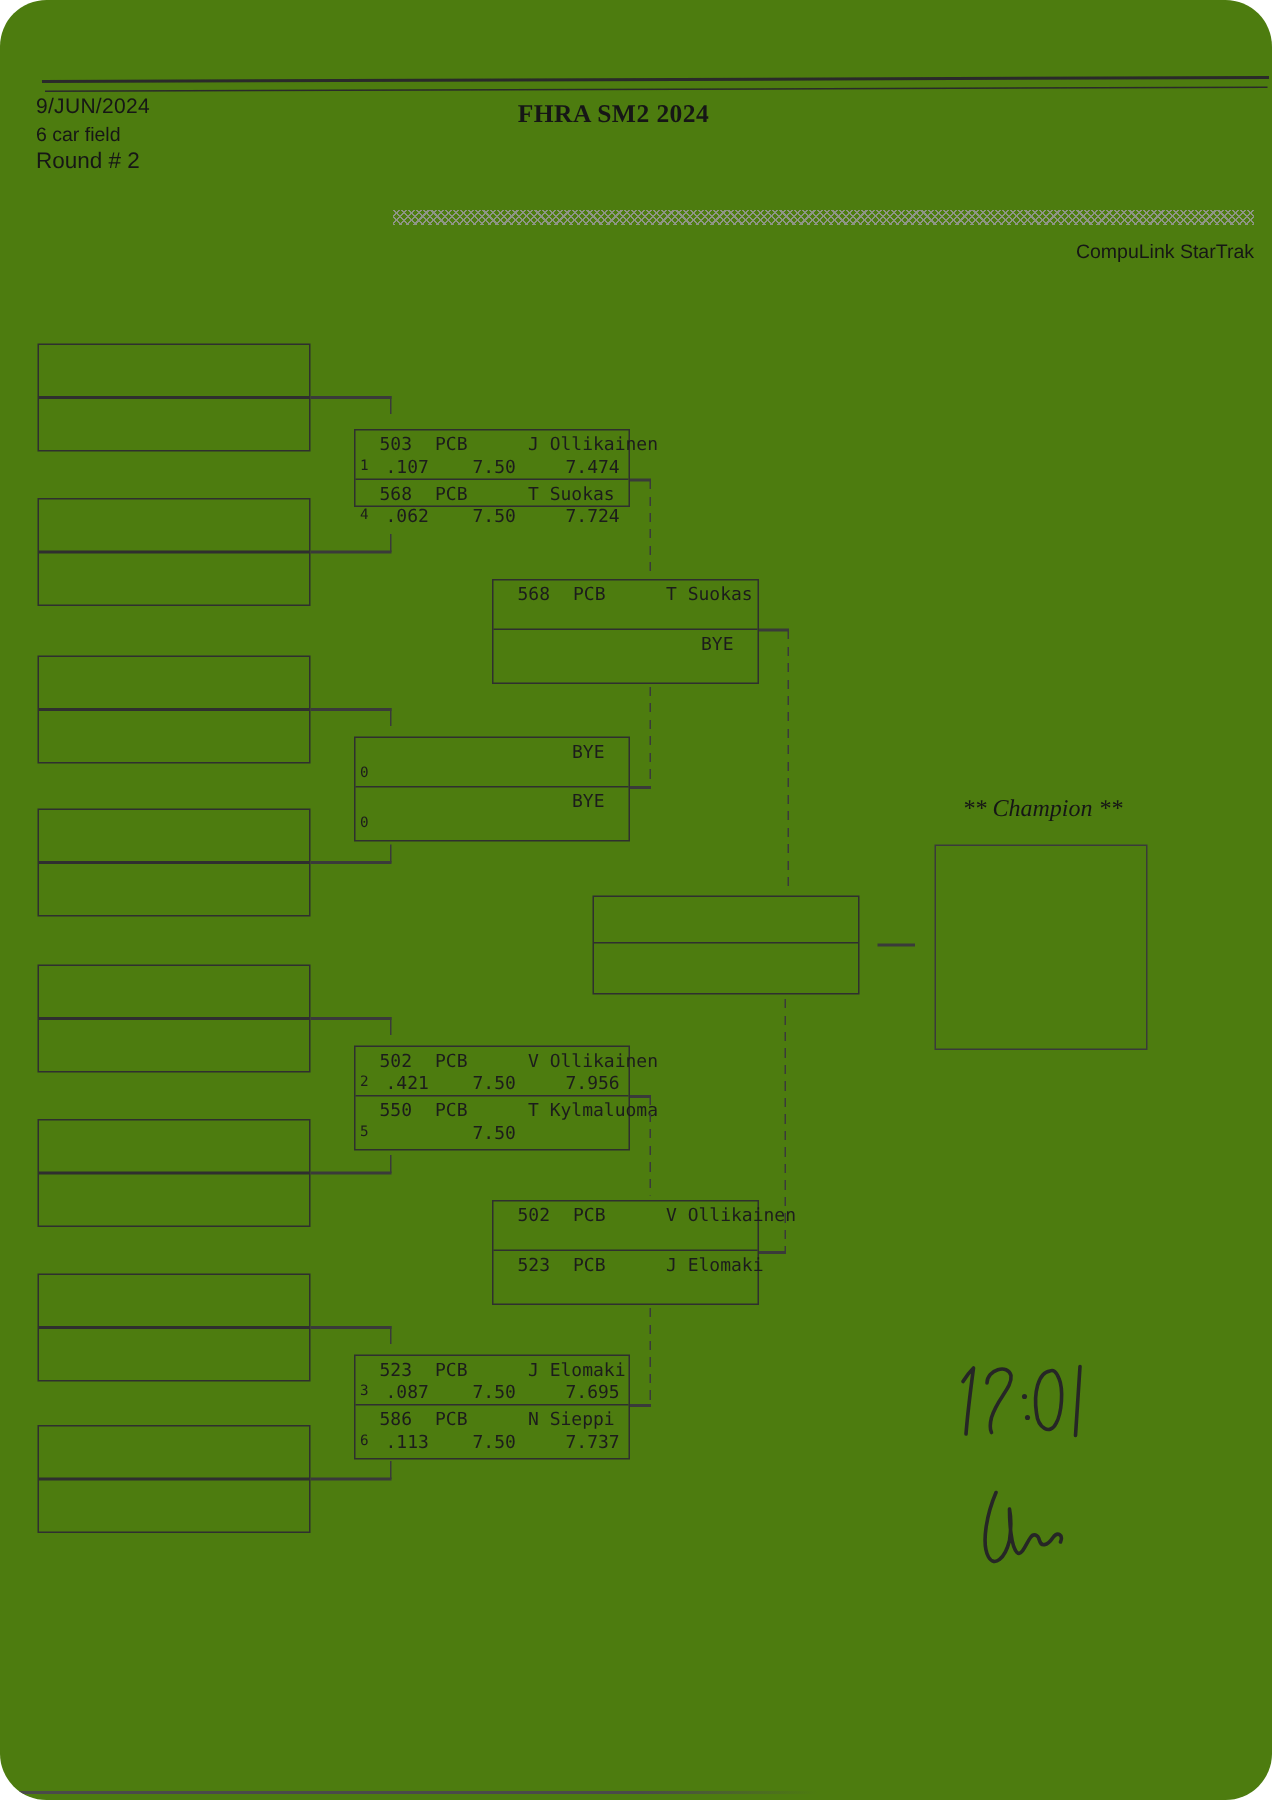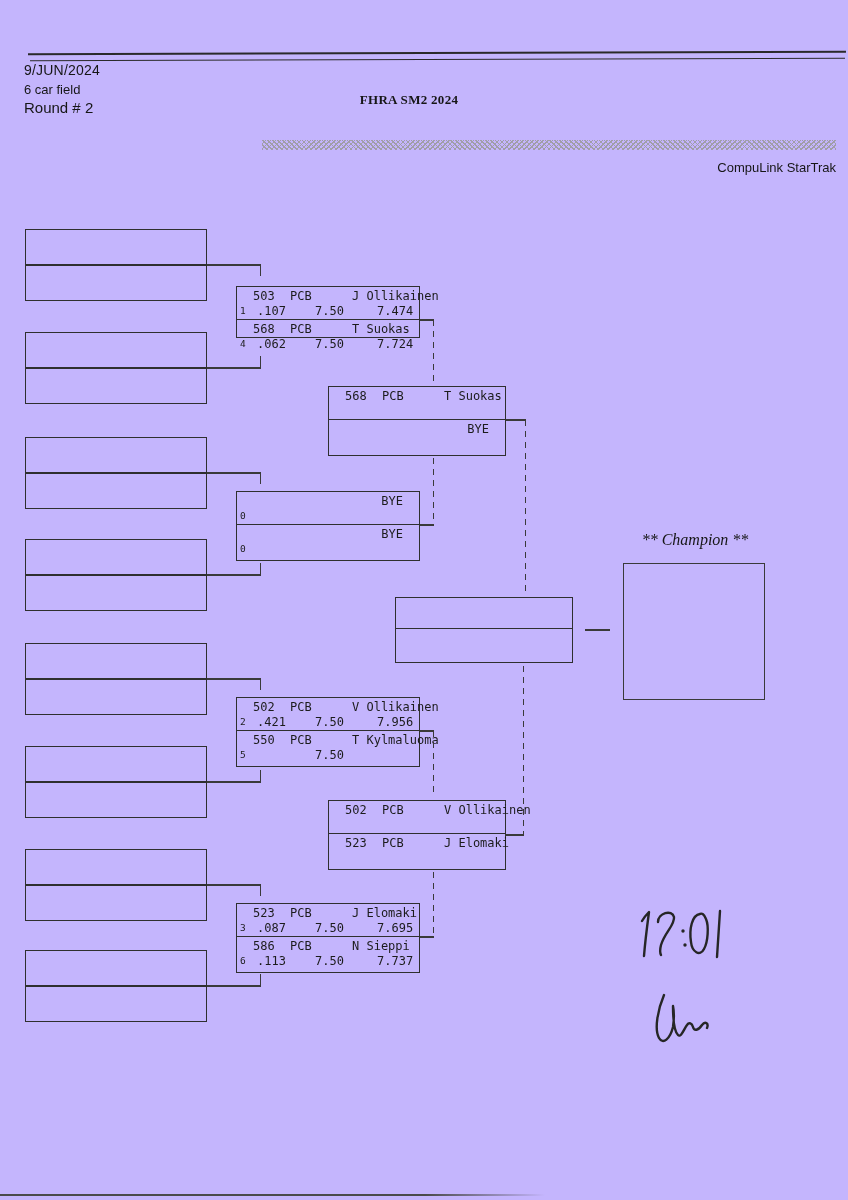--- a/index.html
+++ b/index.html
@@ -1,31 +1,31 @@
 <!DOCTYPE html>
 <html><head>
 <meta charset="utf-8">
 <style>
   html,body { margin:0; padding:0; }
   .page {
     position:relative; width:848px; height:1200px;
-    background:#c4b5fd; overflow:hidden;
-    font-family:"Liberation Sans", sans-serif; color:#161616;
+    background:#4d7c0f; overflow:hidden;
+    font-family:"Liberation Sans", sans-serif; color:#161616;border-radius:31px;
   }
   .abs { position:absolute; }
 
   
   .toprule { position:absolute; left:28px; top:50px; width:818px; height:12px; transform:rotate(-0.18deg); }
   .toprule .r1 { position:absolute; left:0; top:2px; width:818px; height:2.2px; background:#2a2a2a; }
   .toprule .r2 { position:absolute; left:2px; top:8.5px; width:815px; height:1.6px; background:#2a2a2a; }
   .hdate  { left:24px; top:62px;  font-size:14px; letter-spacing:0.2px; }
   .hfield { left:24px; top:82px;  font-size:13px; }
   .hround { left:24px; top:99px;  font-size:15px; }
-  .etitle { left:0; top:92px; width:784px; text-align:center; padding-left:34px; box-sizing:border-box;
-            font-family:"Liberation Serif", serif; font-weight:bold; font-size:13px; letter-spacing:0.3px; }
+  .etitle { left:0; top:66px; width:784px; text-align:center; padding-left:34px; box-sizing:border-box;
+            font-family:"Liberation Serif", serif; font-weight:bold; font-size:17px; letter-spacing:0.3px; }
   .ctitle { left:24px; top:127px; font-family:"Liberation Serif", serif; font-weight:bold; font-size:21px; letter-spacing:0.2px; }
   .hatch  { left:262px; top:140px; width:574px; height:10px;
             background:
               repeating-linear-gradient(45deg,  #9a9a9a 0 1px, rgba(0,0,0,0) 1px 3.5px),
               repeating-linear-gradient(-45deg, #9a9a9a 0 1px, rgba(0,0,0,0) 1px 3.5px);
             opacity:0.85; }
   .brand  { right:12px; top:160px; font-size:13px; }
 
   
   .box { position:absolute; border:1.6px solid #2f2f2f; box-sizing:border-box;

